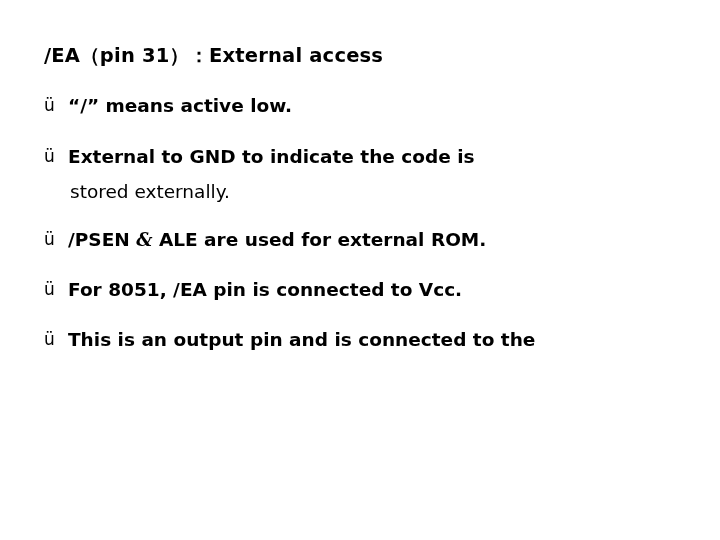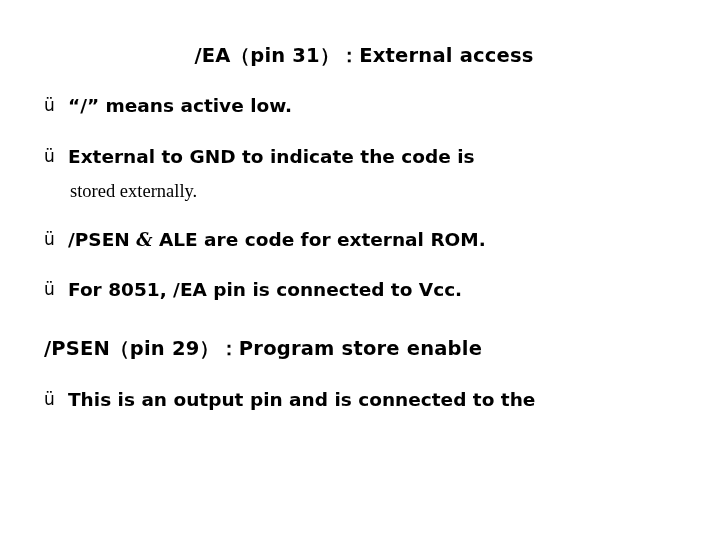--- a/index.html
+++ b/index.html
@@ -22,21 +22,21 @@
     padding: 30px 36px 0 44px;
   }
   .heading {
     font-size: 19.5px;
     font-weight: bold;
     letter-spacing: 0.2px;
     margin: 0;
     padding: 0;
     line-height: 1.2;
   }
-  .heading-1 { margin-top: 14px; text-align: center; }
+  .heading-1 { margin-top: 14px; }
   .heading-2 { margin-top: 36px; }
 
   .bullet {
     display: flex;
     align-items: flex-start;
     font-size: 18.5px;
     line-height: 1.25;
     margin-top: 27px;
   }
   .bullet .mark {
@@ -48,21 +48,20 @@
   }
   .bullet .text {
     flex: 1 1 auto;
     font-weight: bold;
   }
   .cont {
     font-size: 18.5px;
     line-height: 1.25;
     margin-top: 12px;
     padding-left: 26px;
-    font-family: Liberation Serif, serif;
   }
   .amp {
     font-family: "DejaVu Serif", serif;
     font-style: italic;
     font-size: 18px;
   }
   .tight { margin-top: 25px; }
 </style>
 </head>
 <body>
@@ -81,30 +80,29 @@
     <span class="text">External to GND to indicate the code is</span>
   </div>
 
   <div class="cont">stored externally.</div>
 
   <div class="bullet tight">
     <span class="mark">ü</span>
     <span class="text">
       <span>/PSEN</span>
       <span class="amp">&amp;</span>
-      <span>ALE are code for external ROM.</span>
+      <span>ALE are used for external ROM.</span>
     </span>
   </div>
 
   <div class="bullet">
     <span class="mark">ü</span>
     <span class="text">For 8051, /EA pin is connected to Vcc.</span>
   </div>
 
-  <div class="heading heading-2">/PSEN（pin 29）：Program store enable</div>
 
   <div class="bullet">
     <span class="mark">ü</span>
     <span class="text">This is an output pin and is connected to the</span>
   </div>
 
 
 </div>
 
 </body></html>

